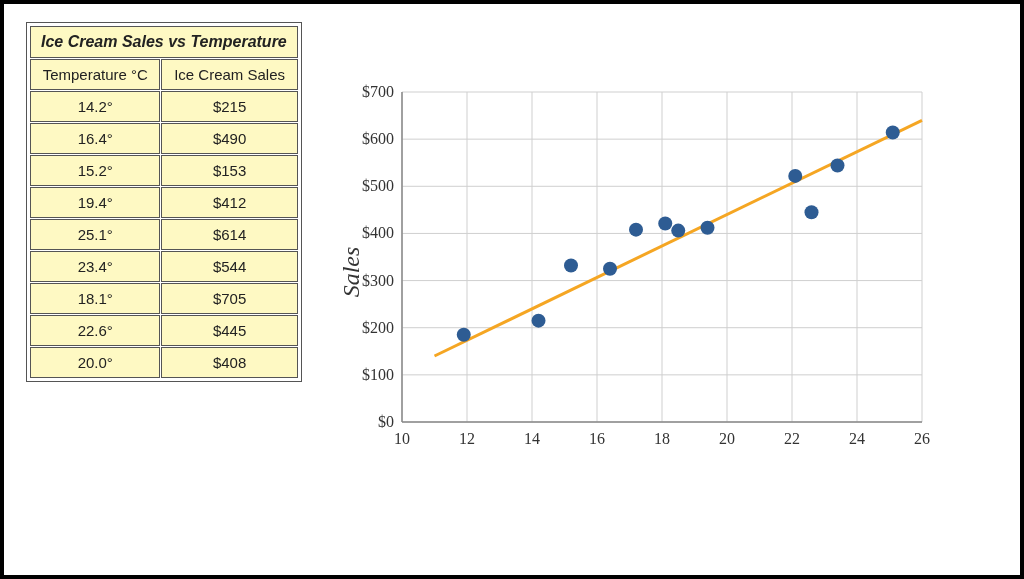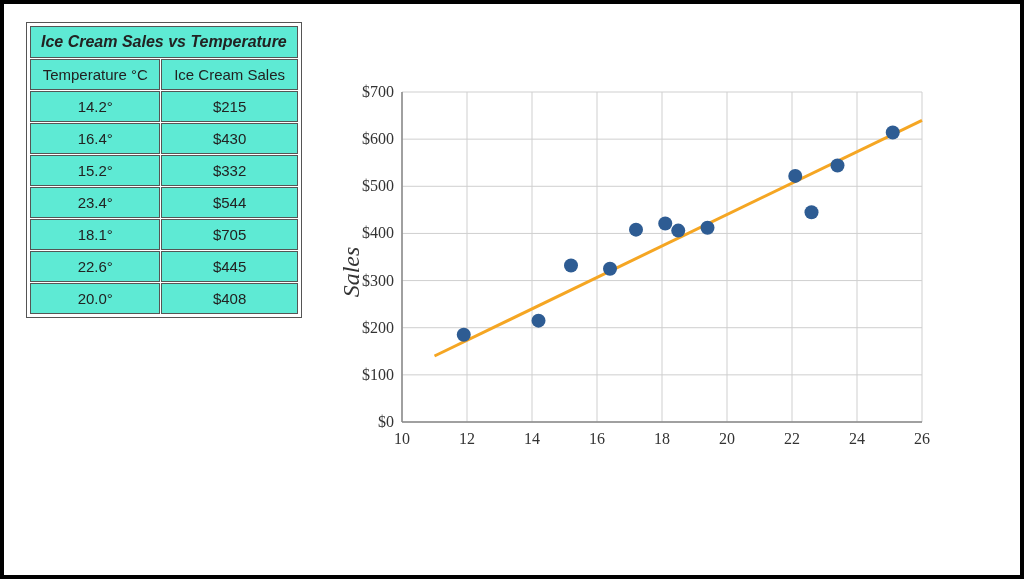--- a/index.html
+++ b/index.html
@@ -26,21 +26,21 @@
   table {
     border-collapse: separate;
     border-spacing: 1px;
     font-size: 15px;
     color: #222;
   }
   th, td {
     border: 1px solid #555;
     padding: 6px 10px;
     text-align: center;
-    background: #5eead4;
+    background: #fef9c3;
   }
   th {
     font-weight: normal;
   }
   .table-title th {
     font-style: italic;
     font-weight: bold;
     font-size: 16px;
   }
   .chart-area {
@@ -79,25 +79,33 @@
           <th>Ice Cream Sales</th>
         </tr>
       </thead>
       <tbody id="table-body">
           <tr>
             <td>14.2°</td>
             <td>$215</td>
           </tr>
           <tr>
             <td>16.4°</td>
-            <td>$430</td>
+            <td>$490</td>
           </tr>
           <tr>
             <td>15.2°</td>
-            <td>$332</td>
+            <td>$153</td>
+          </tr>
+          <tr>
+            <td>19.4°</td>
+            <td>$412</td>
+          </tr>
+          <tr>
+            <td>25.1°</td>
+            <td>$614</td>
           </tr>
           <tr>
             <td>23.4°</td>
             <td>$544</td>
           </tr>
           <tr>
             <td>18.1°</td>
             <td>$705</td>
           </tr>
           <tr>

